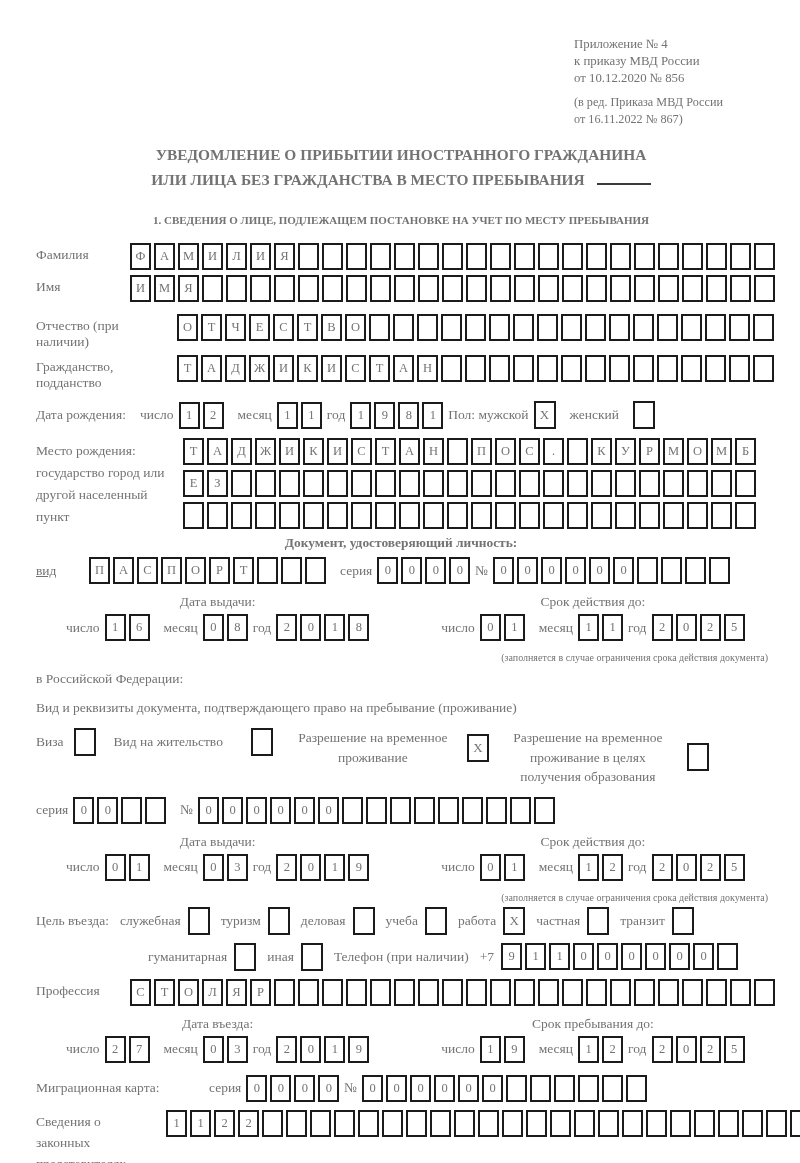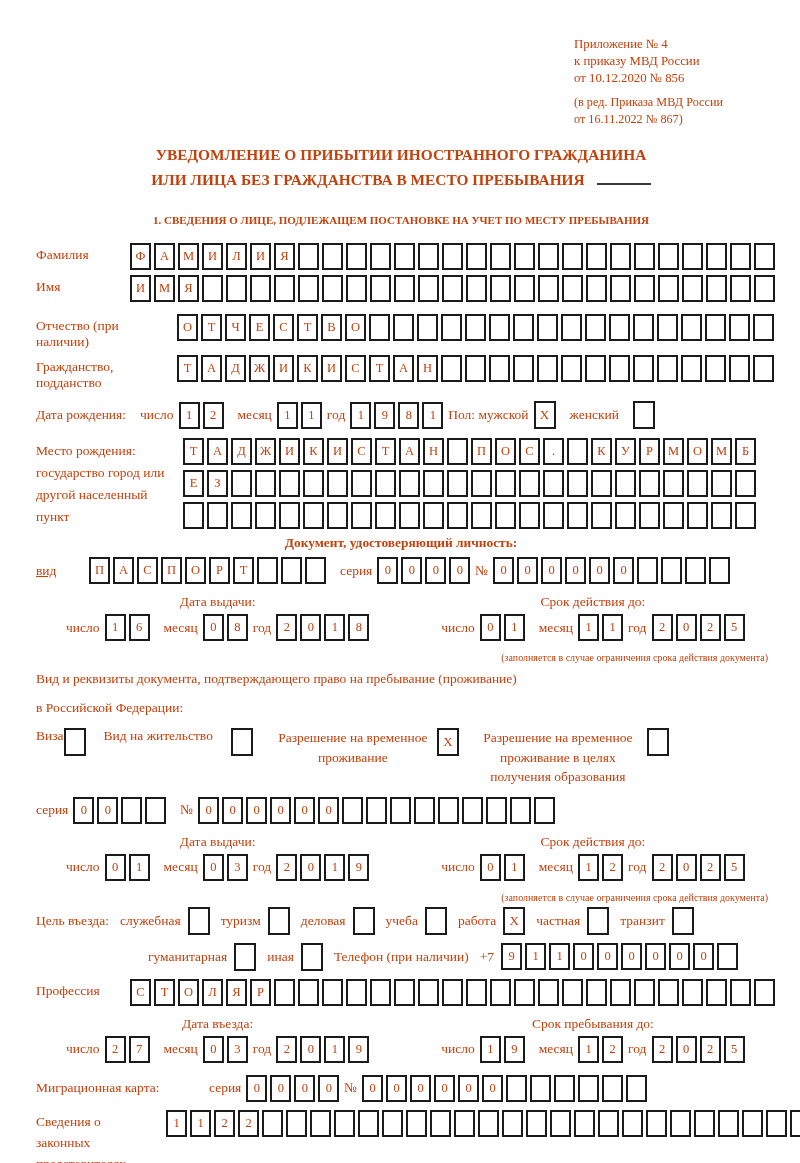--- a/index.html
+++ b/index.html
@@ -1,18 +1,18 @@
 <!DOCTYPE html>
 <html><head>
 <meta charset="utf-8">
 <style>
   html,body { margin:0; padding:0; background:#ffffff; }
   .page {
     width:800px; height:1163px; box-sizing:border-box;
-    background:#ffffff; color:#c2410c;
+    background:#ffffff; color:#737373;
     font-family:"Liberation Serif","DejaVu Serif",serif;
     font-size:13.5px; padding:36px 34px 10px 36px; overflow:hidden;
     position:relative;
   }
   
   .ref-block { margin-left:auto; width:192px; font-size:12.8px; line-height:1.34; }
   .ref-sub { margin-top:7px; font-size:12.2px; }
   .forma { text-align:right; font-weight:bold; font-size:14px; margin-top:20px; letter-spacing:.4px; }
   
   .title { text-align:center; font-weight:bold; font-size:15.4px; line-height:1.6; margin-top:16px; }
@@ -44,21 +44,21 @@
   .datepair { display:flex; margin:10px 0 4px 30px; position:relative; }
   .dcol { display:inline-block; }
   .dcol-right { margin-left:72px; }
   .dcol-title { text-align:center; margin-bottom:4px; }
   .dnote { position:absolute; right:-2px; top:58px; font-size:10px; white-space:nowrap; }
   .datepair.noted { margin-bottom:26px; }
   
   .doc-heading { text-align:center; font-weight:bold; font-size:13.4px; margin:6px 0 6px 0; }
   
   .rvp-row { display:flex; align-items:flex-start; margin:8px 0 10px 0; gap:10px; }
-  .rvp-item { display:flex; align-items:flex-start; }
+  .rvp-item { display:flex; align-items:center; gap:10px; }
   .rvp-center { text-align:center; line-height:1.45; }
   .w165 { width:168px; } .w178 { width:178px; }
   
   .purpose-row { display:flex; align-items:center; gap:7px; margin-bottom:8px; flex-wrap:nowrap; }
   .purpose-row .pl { margin-left:4px; }
   .indent110 { margin-left:112px; }
   
   .reps { display:flex; align-items:flex-start; margin-top:8px; }
   .reps-label { width:118px; flex:none; line-height:1.55; padding-top:2px; }
   .reps-rows { display:flex; flex-direction:column; gap:5px; margin-left:12px; }
@@ -411,22 +411,22 @@
             <span class="cell">2</span>
             <span class="cell">0</span>
             <span class="cell">2</span>
             <span class="cell">5</span>
           </span>
       </div>
     </div>
     <div class="dnote">(заполняется в случае ограничения срока действия документа)</div>
   </div>
 
+  <div class="intro">в Российской Федерации:</div>
   <div class="intro">Вид и реквизиты документа, подтверждающего право на пребывание (проживание)</div>
-  <div class="intro">в Российской Федерации:</div>
 
   <div class="rvp-row">
     <div class="rvp-item">
       <span>Виза</span>
       <span class="checkbox"></span>
     </div>
     <div class="rvp-item" style="margin-left:8px;">
       <span>Вид на жительство</span>
       <span class="checkbox" style="margin-left:18px;"></span>
     </div>

